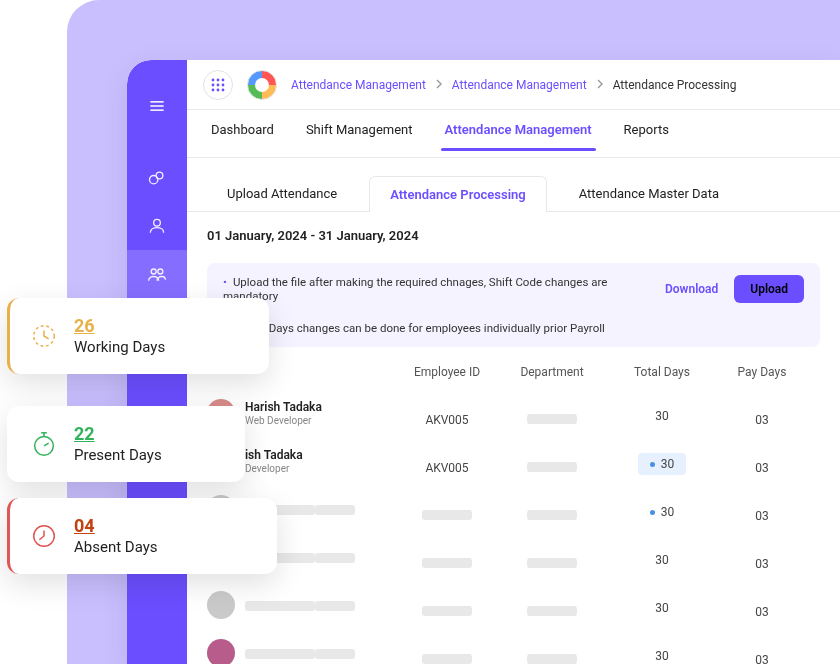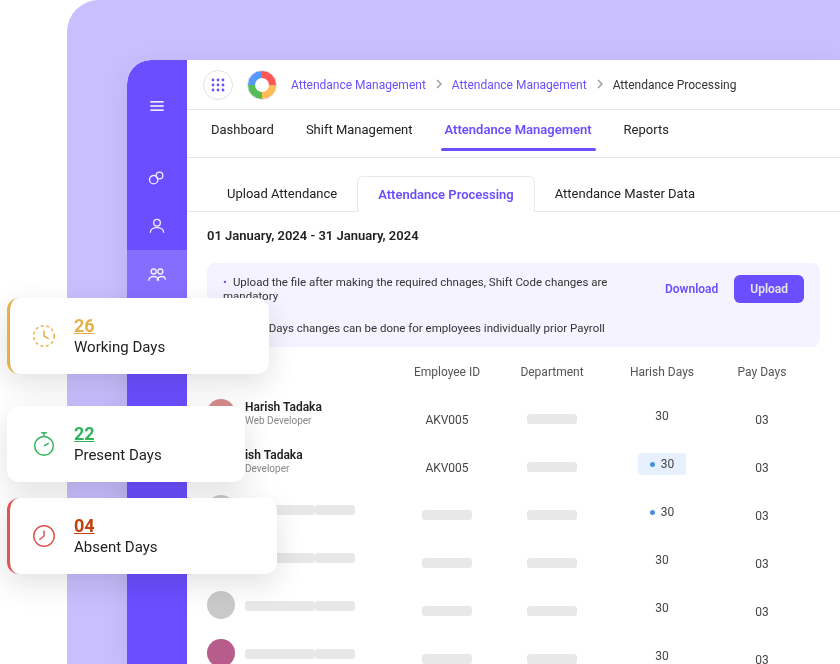--- a/index.html
+++ b/index.html
@@ -24,31 +24,31 @@
   .breadcrumb .bc-item.current { color: #333; cursor: default; }
   .bc-sep svg { width: 6px; height: 10px; }
 
   .tabbar { position: absolute; top: 50px; left: 60px; right: 0; height: 48px; display: flex; align-items: flex-start; padding: 0 20px; gap: 24px; border-bottom: 1px solid #E8E8E8; font-size: 13px; color: #222; }
   .tab { padding: 0 4px 12px 4px; margin-top: 12px; cursor: pointer; position: relative; }
   .tab.active { color: #6B4EFF; font-weight: 600; }
   .tab.active::after { content:''; position:absolute; left:0; right:0; bottom:-2px; height:3px; background:#6B4EFF; border-radius: 2px; }
 
   .content { position: absolute; top: 98px; left: 60px; right: 0; bottom: 0; overflow: hidden; }
 
-  .subtab-row { display: flex; gap: 0; padding: 18px 20px 0 20px; font-size: 13px; }
+  .subtab-row { display: flex; gap: 12px; padding: 18px 20px 0 20px; font-size: 13px; }
   .subtab { padding: 10px 20px; cursor: pointer; color: #222; }
   .subtab.active { color: #6B4EFF; font-weight: 600; background: #fff; border: 1px solid #E8E8E8; border-bottom: none; border-radius: 6px 6px 0 0; }
 
   .daterange-row { padding: 16px 20px 12px 20px; font-size: 13px; font-weight: 600; color: #222; border-top: 1px solid #E8E8E8; margin-top: -1px; }
 
   .info-bar { margin: 8px 20px 0 20px; background: #F5F3FF; border-radius: 8px 8px 0 0; padding: 12px 16px; display: flex; align-items: center; justify-content: space-between; gap: 16px; }
   .info-text { font-size: 11.5px; color: #333; flex: 1; }
   .info-text .bullet { color: #6B4EFF; margin-right: 6px; }
   .download-link { color: #6B4EFF; font-size: 12px; font-weight: 600; cursor: pointer; }
-  .upload-btn { background: #6B4EFF; color: #e5e5e5; font-size: 12px; font-weight: 600; padding: 7px 16px; border-radius: 6px; border: none; cursor: pointer; }
+  .upload-btn { background: #6B4EFF; color: #000000; font-size: 12px; font-weight: 600; padding: 7px 16px; border-radius: 6px; border: none; cursor: pointer; }
   .info-bar2 { margin: 0 20px; background: #F5F3FF; border-radius: 0 0 8px 8px; padding: 6px 16px 12px 16px; font-size: 11.5px; color: #333; }
 
   .table-header { display: flex; padding: 18px 20px 10px 20px; font-size: 12px; color: #555; }
   .col-name { flex: 0 0 190px; }
   .col-eid { flex: 0 0 100px; text-align: center; }
   .col-dept { flex: 0 0 110px; text-align: center; }
   .col-total { flex: 0 0 110px; text-align: center; }
   .col-pay { flex: 0 0 90px; text-align: center; }
 
   .row { display: flex; align-items: flex-end; padding: 10px 20px; font-size: 12px; color: #444; }
@@ -169,21 +169,21 @@
       <div class="info-text"><span class="bullet">•</span><span>Upload the file after making the required chnages, Shift Code changes are mandatory</span></div>
       <span class="download-link">Download</span>
       <button class="upload-btn">Upload</button>
     </div>
     <div class="info-bar2">and LOP Days changes can be done for employees individually prior Payroll</div>
 
     <div class="table-header">
       <div class="col-name"></div>
       <div class="col-eid">Employee ID</div>
       <div class="col-dept">Department</div>
-      <div class="col-total">Harish Days</div>
+      <div class="col-total">Total Days</div>
       <div class="col-pay">Pay Days</div>
     </div>
 
     <div id="rows">
         <div class="row">
           <div class="emp">
             <div class="avatar" style="background: rgb(217, 140, 140);"></div>
             <div>
               <div class="emp-name">Harish Tadaka</div>
               <div class="emp-title">Web Developer</div>

